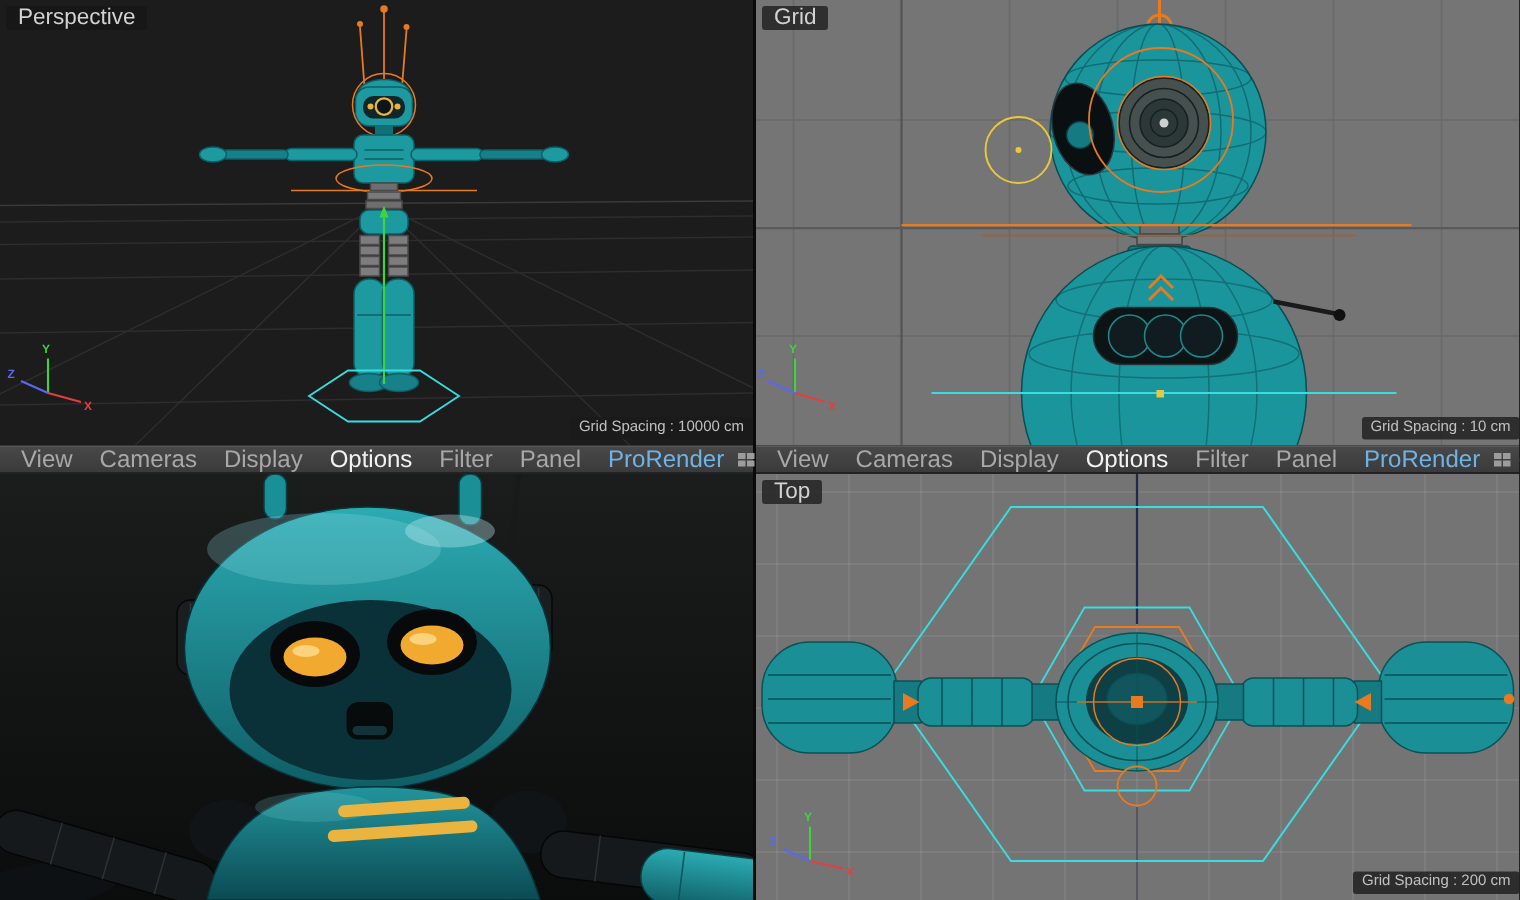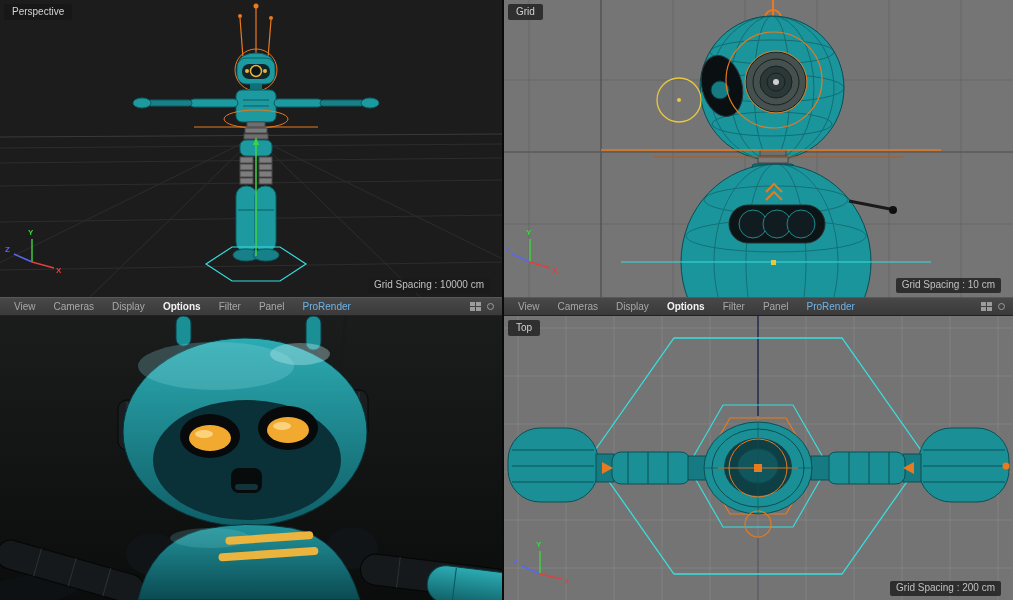--- a/index.html
+++ b/index.html
@@ -5,31 +5,31 @@
   *{margin:0;padding:0;box-sizing:border-box}
   html,body{background:#222}
   .app{position:relative;width:1013px;height:600px;background:#0a0a0a;
        font-family:"Liberation Sans",sans-serif;overflow:hidden;user-select:none;cursor:default}
   .vp{position:absolute;overflow:hidden}
   .vp svg{position:absolute;left:0;top:0;display:block}
   #vp-persp{left:0;top:0;width:502px;height:297px;background:#1c1c1c}
   #vp-right{left:504px;top:0;width:509px;height:297px;background:#757575}
   #vp-render{left:0;top:316px;width:502px;height:284px;background:#0d0e0e}
   #vp-top{left:504px;top:316px;width:509px;height:284px;background:#747474}
-  .vp-label{position:absolute;top:4px;left:4px;z-index:3;font-size:10px;color:#d2d2d2;
+  .vp-label{position:absolute;top:4px;left:4px;z-index:3;font-size:15px;color:#d2d2d2;
             background:rgba(32,32,32,.82);padding:1px 8px 2px;border-radius:2px;line-height:13px}
-  .grid-badge{position:absolute;right:12px;bottom:4px;z-index:3;font-size:10px;color:#c0c0c0;
+  .grid-badge{position:absolute;right:0;bottom:4px;z-index:3;font-size:10px;color:#c0c0c0;
             background:rgba(25,25,25,.78);padding:1px 6px 2px;border-radius:2px;line-height:12px}
   .menubar{position:absolute;height:19px;width:502px;top:297px;
            background:linear-gradient(#484848,#3a3a3a);
            border-top:1px solid #585858;border-bottom:1px solid #222;
            display:flex;align-items:center;padding:0 5px}
   #menubar-right{left:504px;width:509px}
-  .menu-item{font-size:10px;color:#a8a8a8;padding:0 9px;line-height:16px;white-space:nowrap}
-  .menu-item.active{color:#f2f2f2;font-weight:bold}
+  .menu-item{font-size:16px;color:#a8a8a8;padding:0 9px;line-height:16px;white-space:nowrap}
+  .menu-item.active{color:#f2f2f2;font-weight:normal}
   .menu-item.prorender{color:#6fb3e6}
   .menu-icons{margin-left:auto;display:flex;gap:6px;align-items:center;padding-right:3px}
   .icon-panes{width:11px;height:9px;display:grid;grid-template-columns:1fr 1fr;grid-template-rows:1fr 1fr;gap:1px}
   .icon-panes span{background:#9c9c9c}
   .icon-dot{width:7px;height:7px;border:1px solid #9c9c9c;border-radius:50%}
 </style>
 </head>
 <body>
 
 <div class="app">

